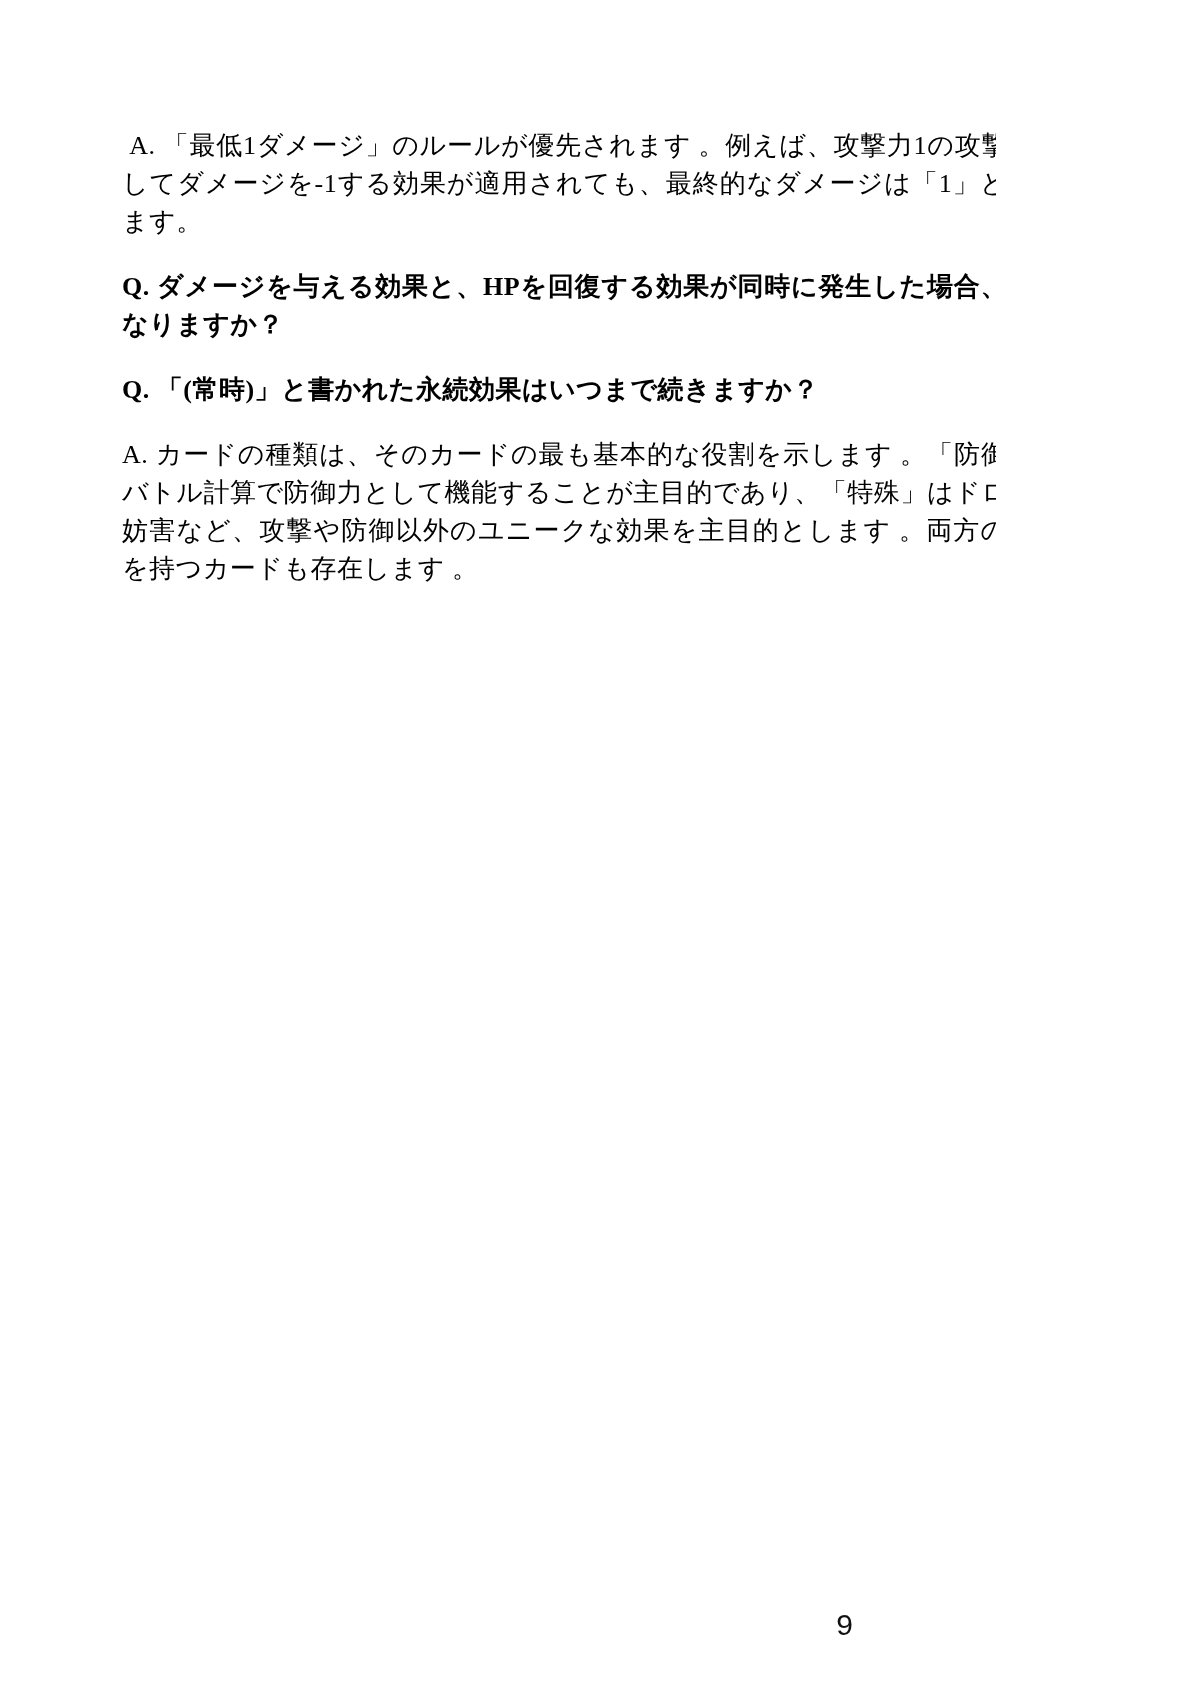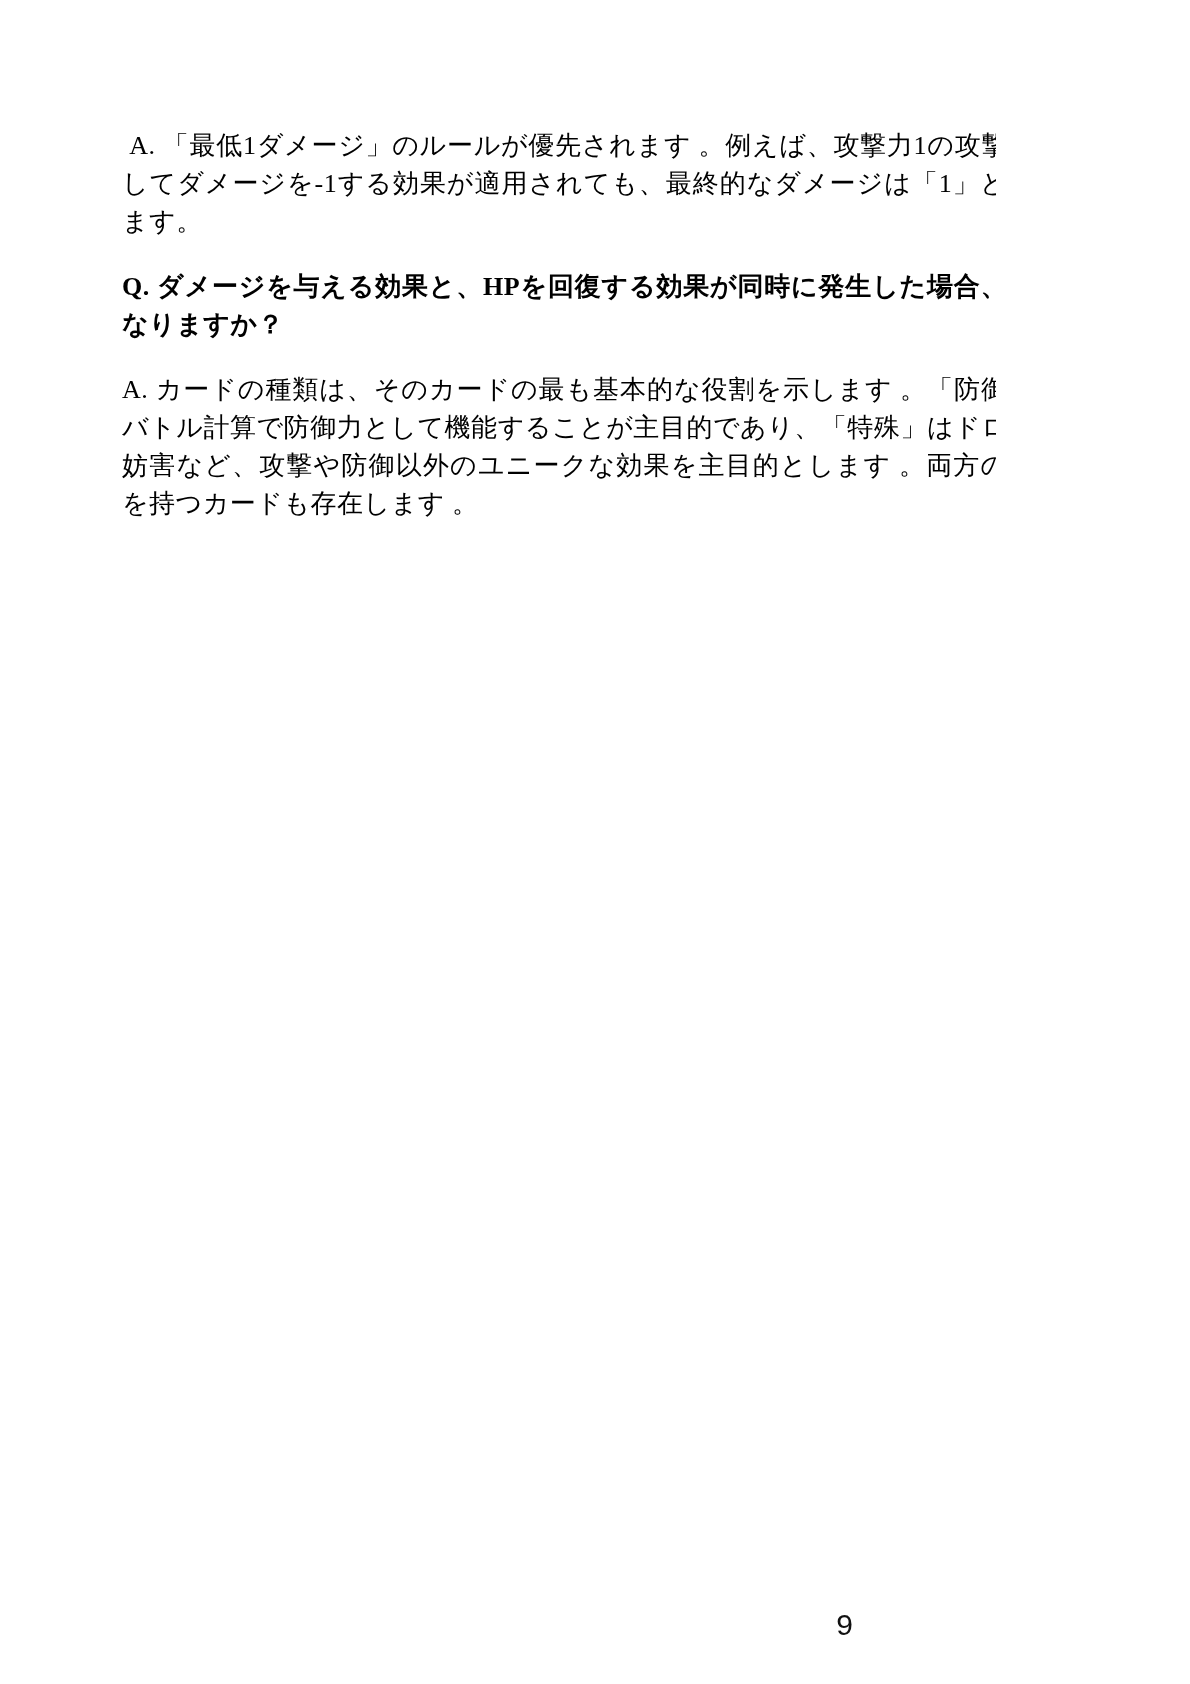--- a/index.html
+++ b/index.html
@@ -46,17 +46,18 @@
     color: #111111;
   }
 </style>
 </head>
 <body>
 
 <div class="page">
   <div class="content">
     <p class="para answer"> A. 「最低1ダメージ」のルールが優先されます 。例えば、攻撃力1の攻撃に対してダメージを-1する効果が適用されても、最終的なダメージは「1」となります。</p>
     <p class="para question">Q. ダメージを与える効果と、HPを回復する効果が同時に発生した場合、どうなりますか？</p>
+    <p class="para question">Q. 「(常時)」と書かれた永続効果はいつまで続きますか？</p>
     <p class="para answer">A. カードの種類は、そのカードの最も基本的な役割を示します 。「防御」はバトル計算で防御力として機能することが主目的であり、「特殊」はドローや妨害など、攻撃や防御以外のユニークな効果を主目的とします 。両方の性質を持つカードも存在します 。</p>
   </div>
 
   <div class="page-number">9</div>
 </div>
 
 </body></html>

